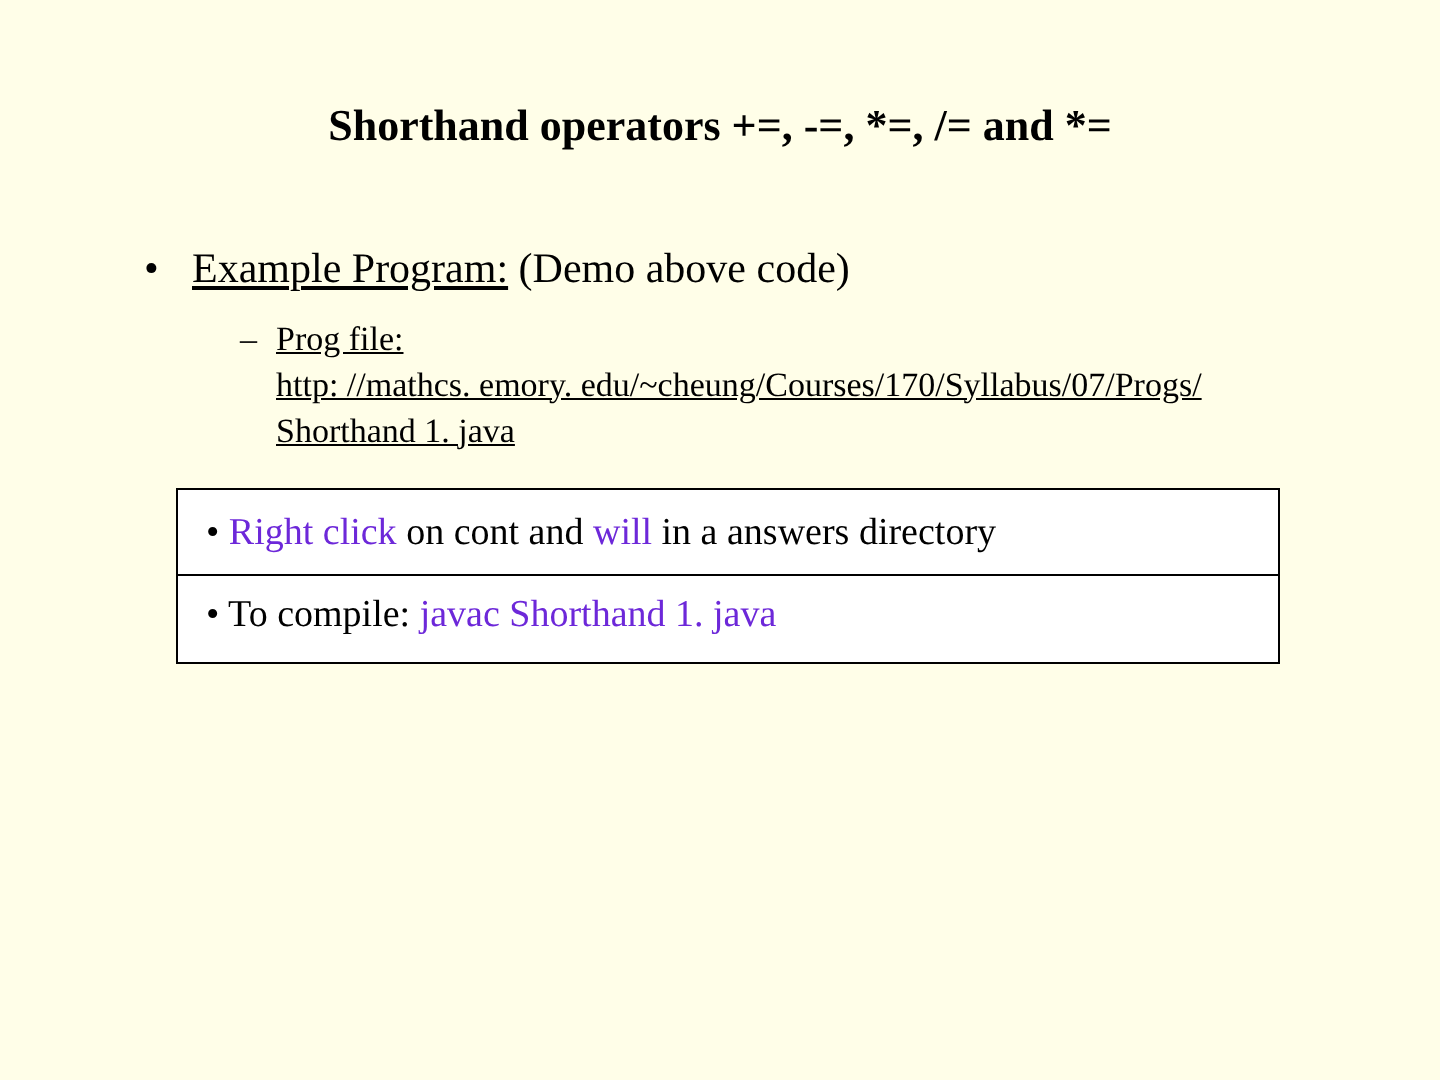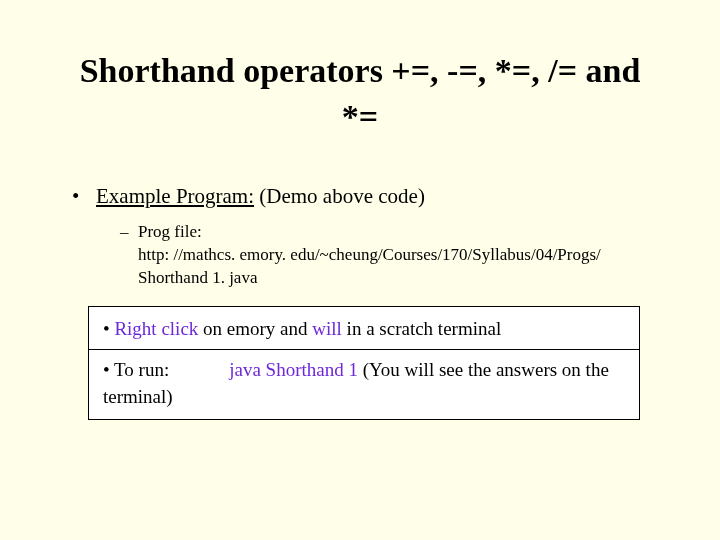--- a/index.html
+++ b/index.html
@@ -6,21 +6,21 @@
   html, body { width: 720px; height: 540px; }
   body {
     background: #fffee8;
     font-family: "Times New Roman", Times, serif;
     color: #000;
     padding: 48px 58px 30px 58px;
   }
   .title {
     text-align: center;
     font-weight: bold;
-    font-size: 34px;
+    font-size: 22px;
     line-height: 1.35;
     margin-bottom: 44px;
   }
   ul.level1 {
     list-style: none;
     padding-left: 8px;
   }
   ul.level1 > li {
     position: relative;
     padding-left: 30px;
@@ -33,20 +33,21 @@
     left: 6px;
     top: 0;
     font-size: 21px;
     color: #000;
   }
   .ul { text-decoration: underline; }
   ul.level2 {
     list-style: none;
     padding-left: 24px;
     margin-top: 12px;
+    text-decoration: underline;
   }
   ul.level2 > li {
     position: relative;
     padding-left: 18px;
     font-size: 17px;
     line-height: 1.35;
   }
   ul.level2 > li::before {
     content: "–";
     position: absolute;
@@ -78,26 +79,26 @@
 <div class="title">
   <span>Shorthand operators +=, -=, *=, /= and *=</span><br>
 </div>
 
 <ul class="level1">
   <li>
     <span class="ul">Example Program:</span><span> (Demo above code)</span>
     <ul class="level2">
       <li>
         <span>Prog file:</span><br>
-        <span>http: //mathcs. emory. edu/~cheung/Courses/170/Syllabus/04/Progs/ Shorthand 1. java</span>
+        <span>http: //mathcs. emory. edu/~cheung/Courses/170/Syllabus/07/Progs/ Shorthand 1. java</span>
       </li>
     </ul>
   </li>
 </ul>
 
 <div class="box">
   <div class="box-item">
-    <span>• </span><span class="red">Right click</span><span> on emory and </span><span class="red">will</span><span> in a scratch terminal</span>
+    <span>• </span><span class="red">Right click</span><span> on cont and </span><span class="red">will</span><span> in a answers directory</span>
   </div>
   <div class="box-item">
-    <span>• To run:</span><span class="cmd-pad"></span><span class="red">java Shorthand 1</span><span> (You will see the answers on the terminal)</span>
+    <span>• To compile:   </span><span class="red">javac Shorthand 1. java</span>
   </div>
 </div>
 
 </body></html>

